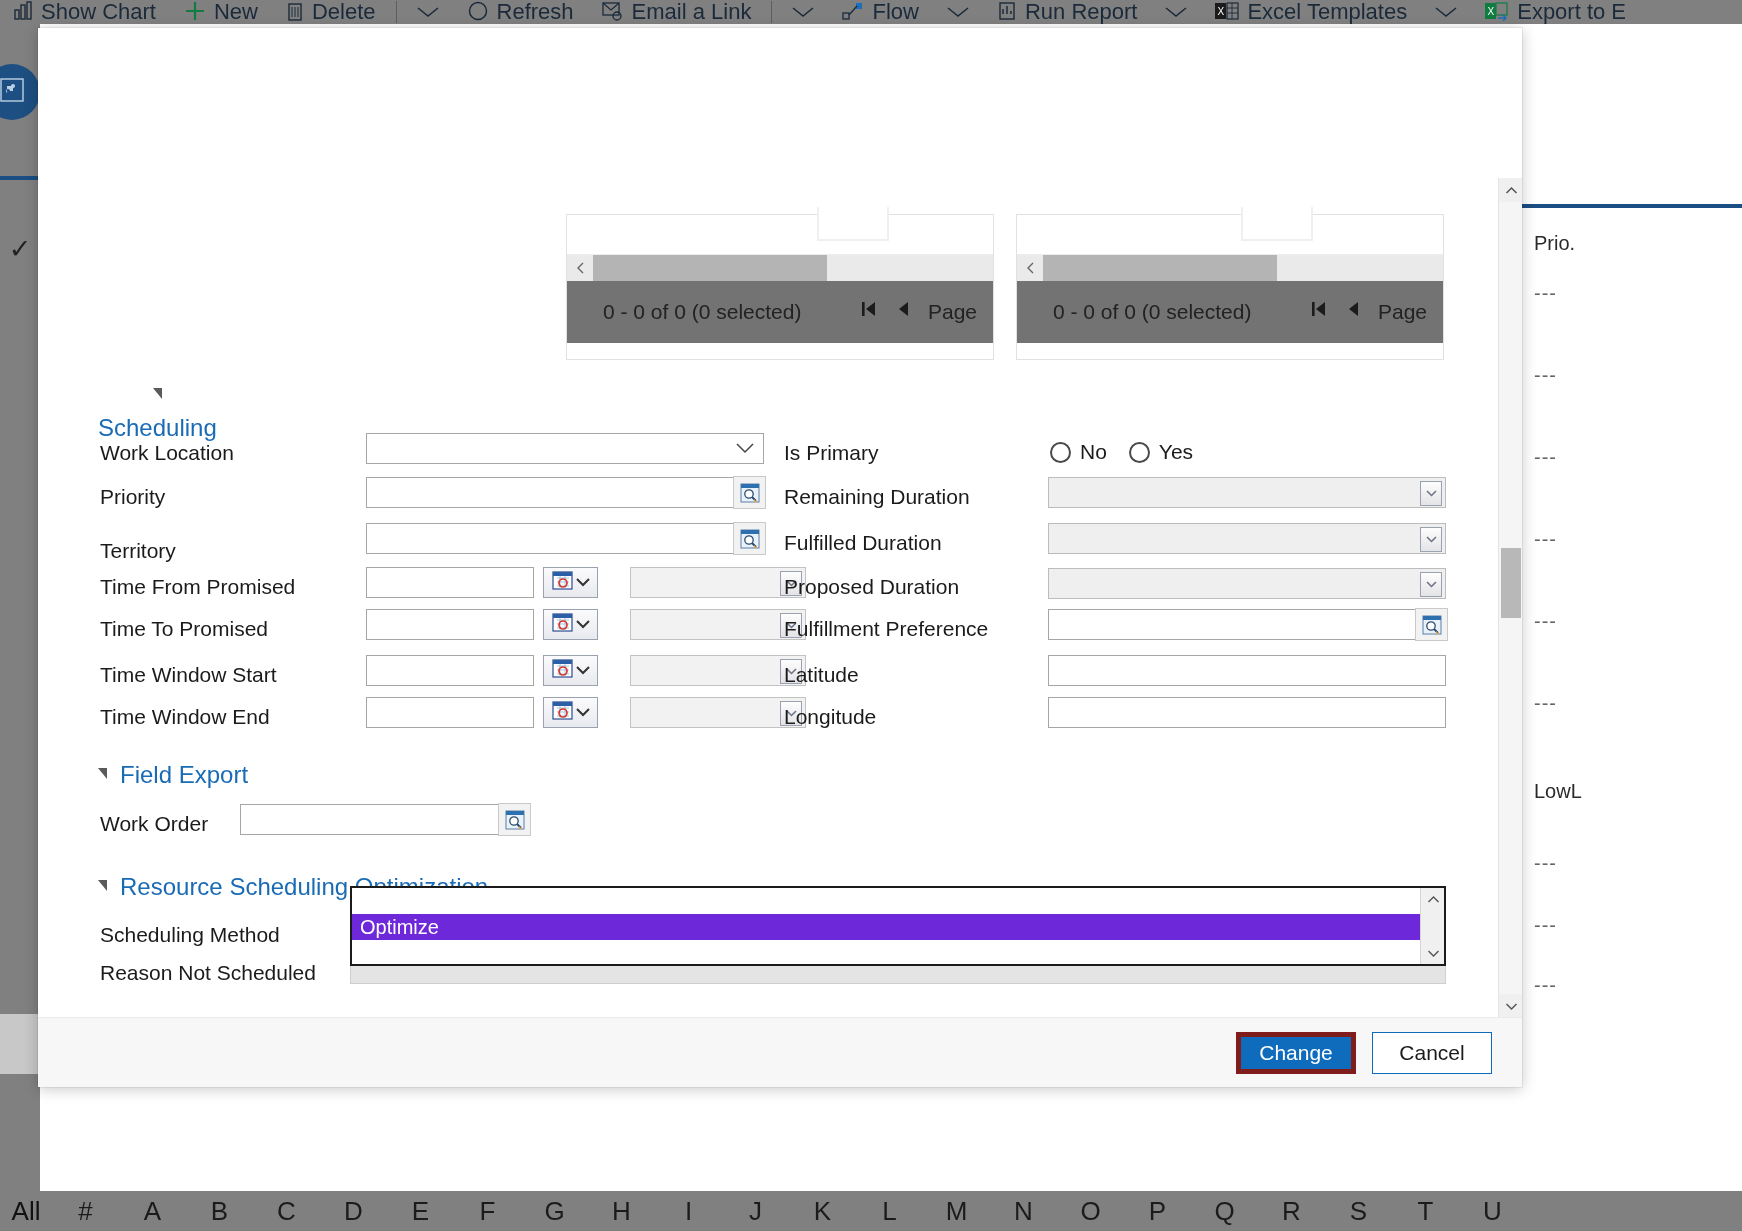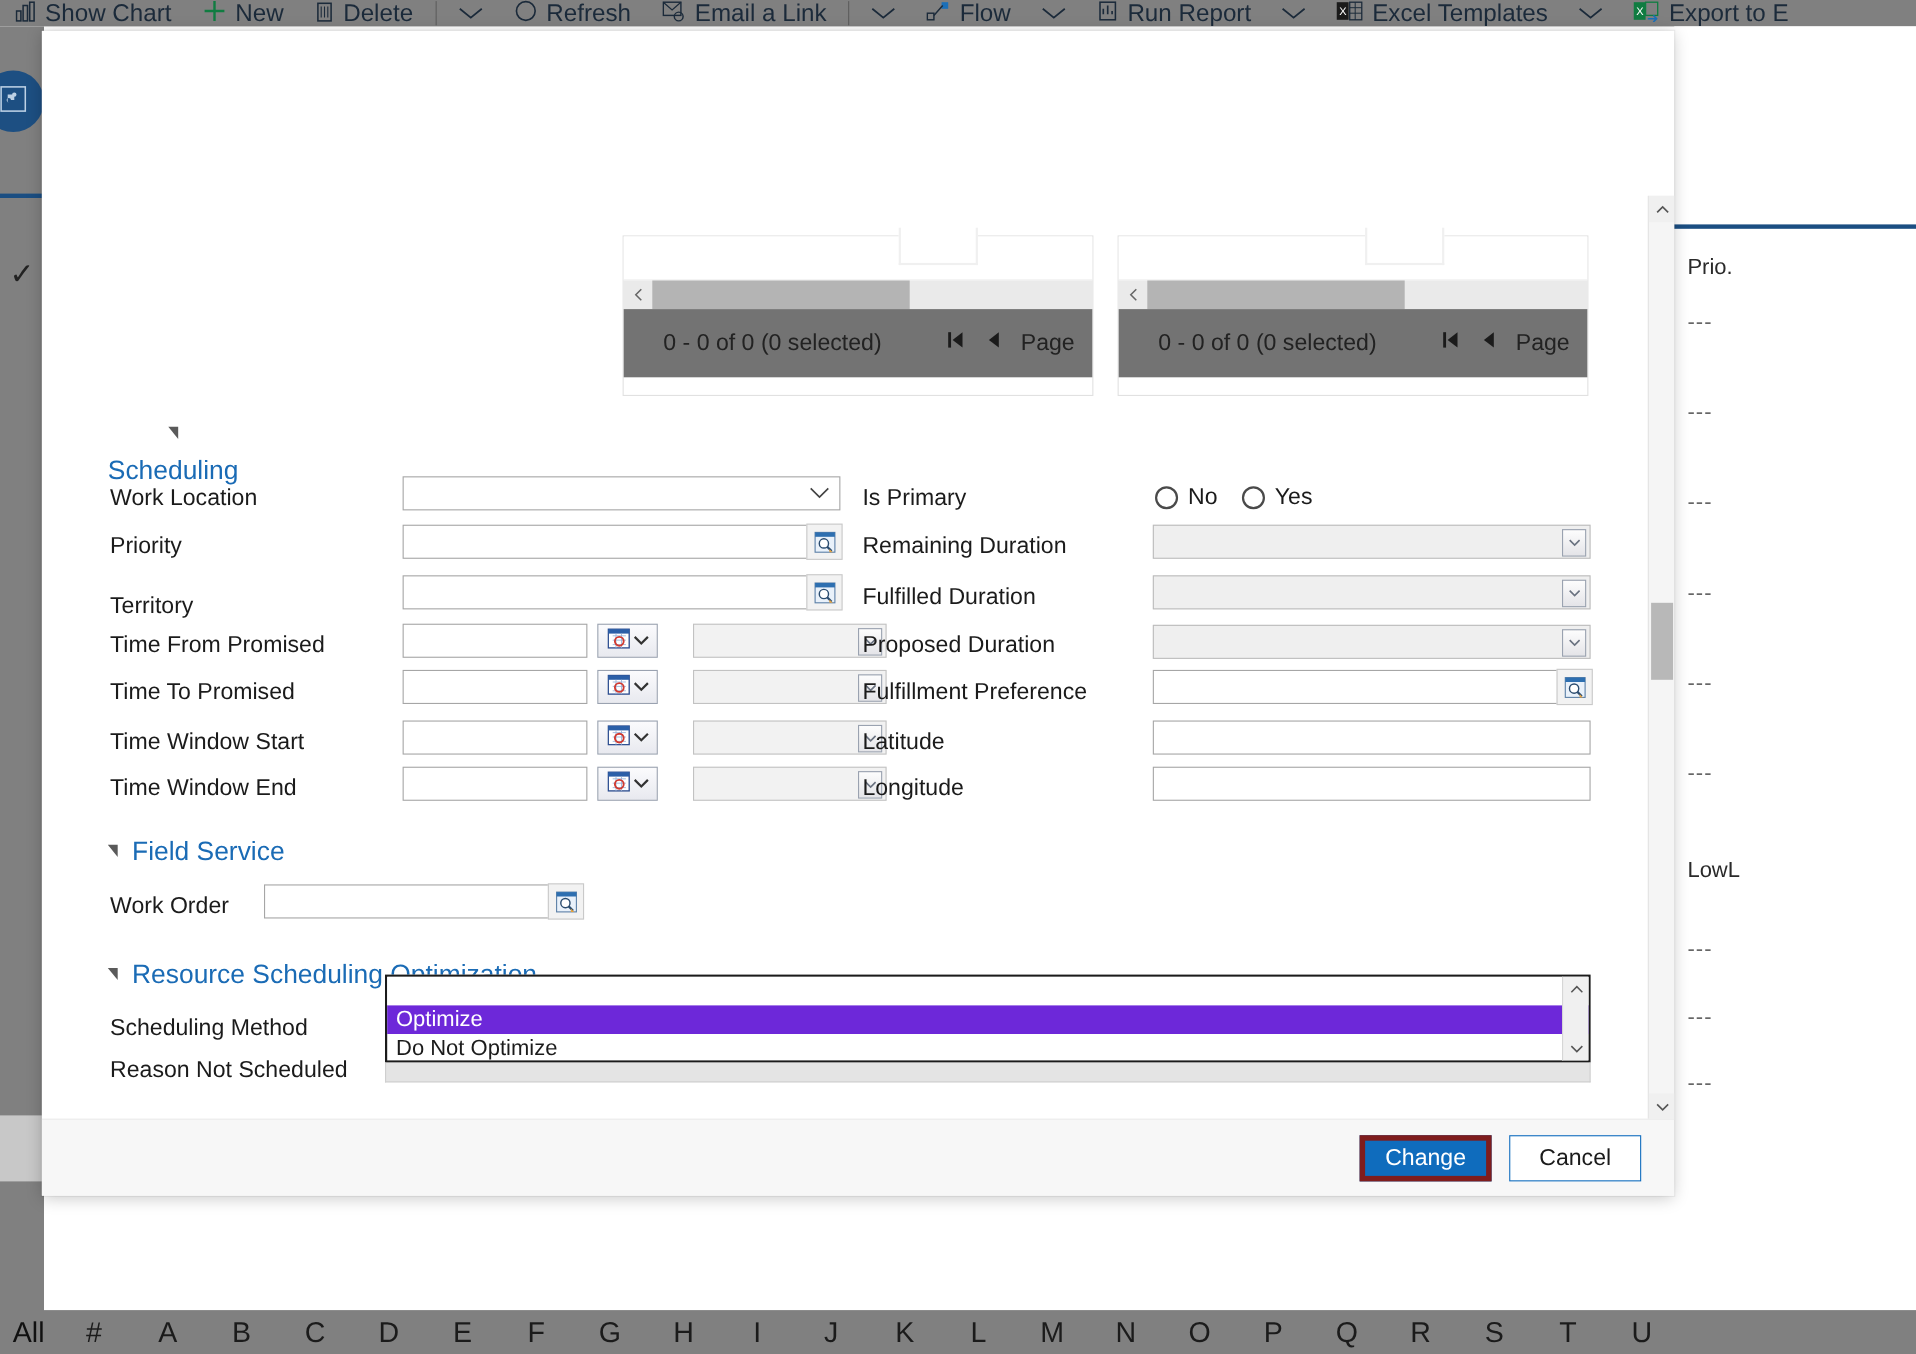--- a/index.html
+++ b/index.html
@@ -725,21 +725,21 @@
     </div>
 
     <div class="fld-label" style="left:746px; top:485px;">Latitude</div>
     <div class="inp" style="left:1010px; top:477px; width:398px;"></div>
 
     <div class="fld-label" style="left:746px; top:527px;">Longitude</div>
     <div class="inp" style="left:1010px; top:519px; width:398px;"></div>
 
     <div class="section-head" style="left:60px; top:583px;">
       <span class="tri"></span>
-      <span>Field Service</span>
+      <span>Field Export</span>
     </div>
 
     <div class="fld-label" style="left:62px; top:634px;">Work Order</div>
     <div class="inp" style="left:202px; top:626px; width:289px;">
       <span class="lookup-btn">
         <svg width="22" height="22" viewBox="0 0 22 22">
             <rect x="2" y="2" width="18" height="18" fill="#e9f1fa" stroke="#5b7fa6" stroke-width="1"></rect>
             <rect x="2" y="2" width="18" height="4" fill="#2e6fb0"></rect>
             <circle cx="10" cy="12" r="4.2" fill="#ffffff" stroke="#2b4c6f" stroke-width="1.3"></circle>
             <path d="M13 15 L17 19" stroke="#2b4c6f" stroke-width="2"></path>
@@ -752,21 +752,20 @@
       <span class="tri"></span>
       <span>Resource Scheduling Optimization</span>
     </div>
 
     <div class="fld-label" style="left:62px; top:745px;">Scheduling Method</div>
     <div class="fld-label" style="left:62px; top:783px;">Reason Not Scheduled</div>
 
     <div class="dd-open" style="left:312px; top:708px; width:1096px; height:80px;">
       <div class="dd-blank"></div>
       <div class="dd-item sel">Optimize</div>
-      <div class="dd-item">Do Not Optimize</div>
       <div class="dd-scroll">
         <div class="dd-sb up">
           <svg width="13" height="9" viewBox="0 0 13 9">
               <path d="M1.5 7 L6.5 2 L11.5 7" stroke="#555" stroke-width="1.4" fill="none"></path>
             </svg>
         </div>
         <div class="dd-sb down">
           <svg width="13" height="9" viewBox="0 0 13 9">
               <path d="M1.5 2 L6.5 7 L11.5 2" stroke="#555" stroke-width="1.4" fill="none"></path>
             </svg>

